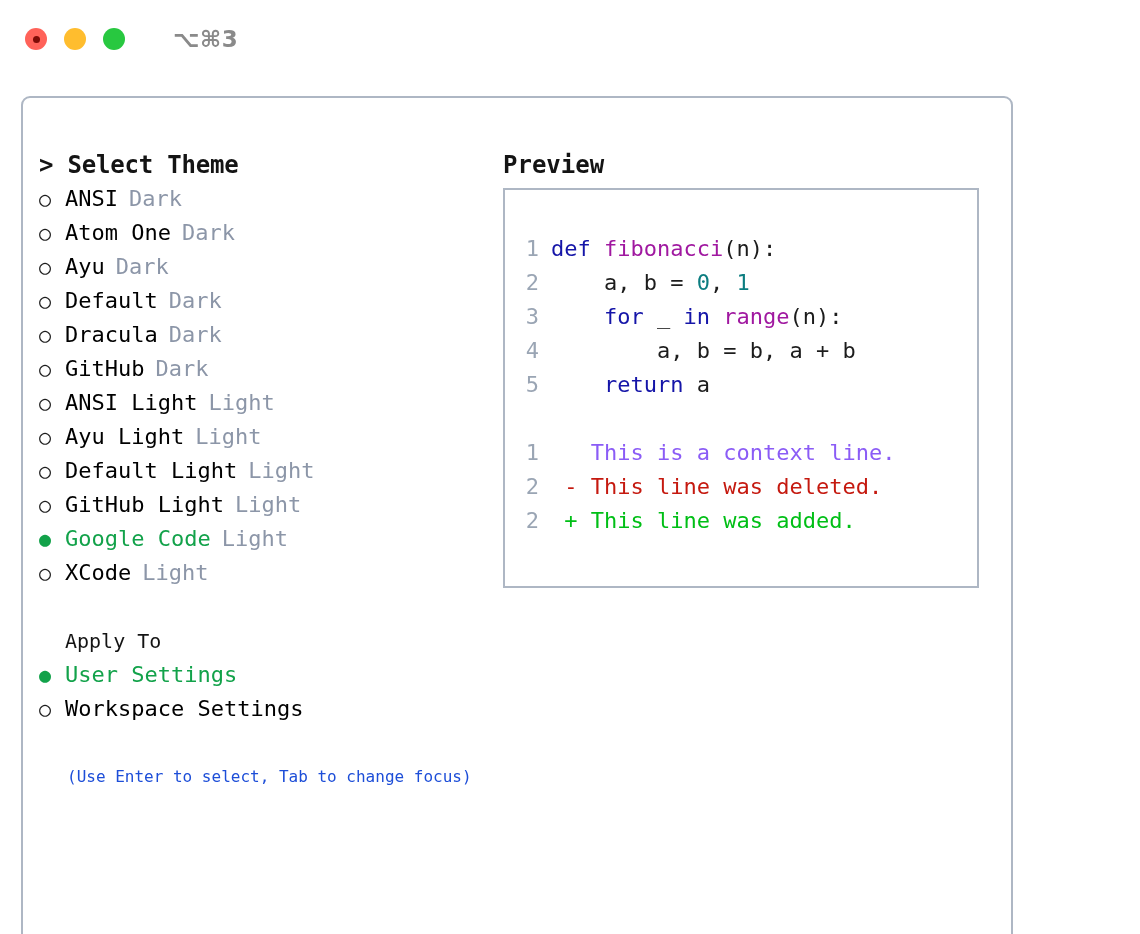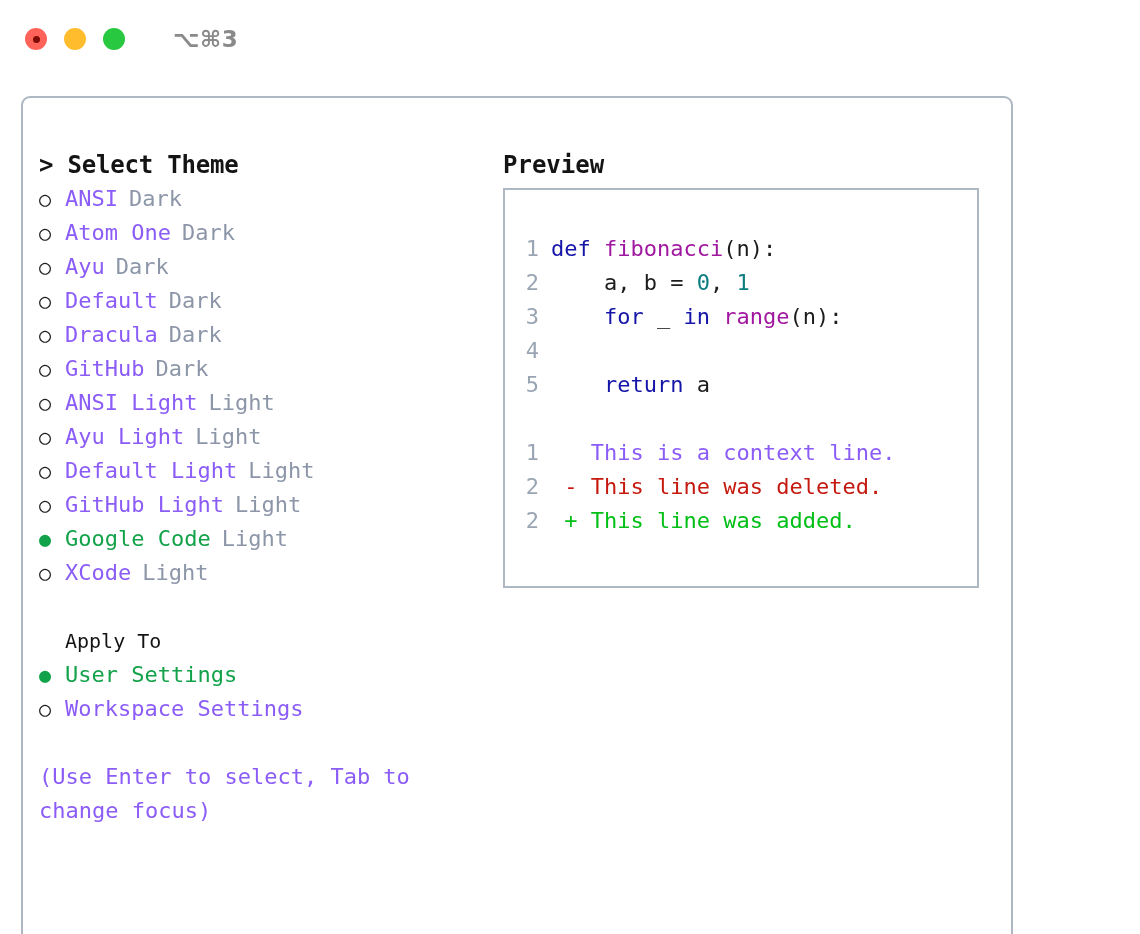--- a/index.html
+++ b/index.html
@@ -116,43 +116,44 @@
   }
   .bullet {
     width: 26px;
     flex: 0 0 26px;
     font-size: 20px;
     color: #1c1c1c;
     line-height: 34px;
   }
   .opt-row.selected .bullet { color: #12A24A; }
   .opt-row.selected .opt-label { color: #12A24A; }
-  .opt-label { color: #8b5cf6; }
+  .opt-label { color: #000000; }
   .opt-variant {
     color: #8C96A8;
     margin-left: 11px;
   }
 
   .group-gap { height: 34px; }
 
   .subsection-title {
     font-size: 20px;
     color: #141414;
     line-height: 34px;
     padding-left: 26px;
     white-space: pre;
   }
 
   .hint {
     margin-top: 34px;
-    font-size: 22px;
-    color: #8b5cf6;
+    font-size: 16px;
+    color: #1d4ed8;
     line-height: 34px;
     max-width: 420px;
     white-space: pre-wrap;
+    margin-left: 28px;
   }
 
   
   .preview-title {
     font-size: 24px;
     font-weight: 700;
     color: #141414;
     line-height: 34px;
     margin-bottom: 6px;
     white-space: pre;
@@ -241,21 +242,21 @@
       </div>
 
       <div class="col-right">
         <div class="preview-title">Preview</div>
 
         <div class="preview-box">
           <div id="code-block">
               <div class="code-line"><span class="lineno">1</span><span class="code-text"><span class="tok-kw">def </span><span class="tok-fn">fibonacci</span><span class="tok-plain">(n):</span></span></div>
               <div class="code-line"><span class="lineno">2</span><span class="code-text"><span class="tok-plain">    a, b = </span><span class="tok-num">0</span><span class="tok-plain">, </span><span class="tok-num">1</span></span></div>
               <div class="code-line"><span class="lineno">3</span><span class="code-text"><span class="tok-plain">    </span><span class="tok-kw">for</span><span class="tok-plain"> _ </span><span class="tok-kw">in</span><span class="tok-plain"> </span><span class="tok-fn">range</span><span class="tok-plain">(n):</span></span></div>
-              <div class="code-line"><span class="lineno">4</span></div>
+              <div class="code-line"><span class="lineno">4</span><span class="code-text"><span class="tok-plain">        a, b = b, a + b</span></span></div>
               <div class="code-line"><span class="lineno">5</span><span class="code-text"><span class="tok-plain">    </span><span class="tok-kw">return</span><span class="tok-plain"> a</span></span></div>
             </div>
           <div class="diff-gap"></div>
           <div id="diff-block">
               <div class="code-line"><span class="lineno">1</span><span class="diff-ctx">   This is a context line.</span></div>
               <div class="code-line"><span class="lineno">2</span><span class="diff-del"> - This line was deleted.</span></div>
               <div class="code-line"><span class="lineno">2</span><span class="diff-add"> + This line was added.</span></div>
             </div>
         </div>
       </div>

